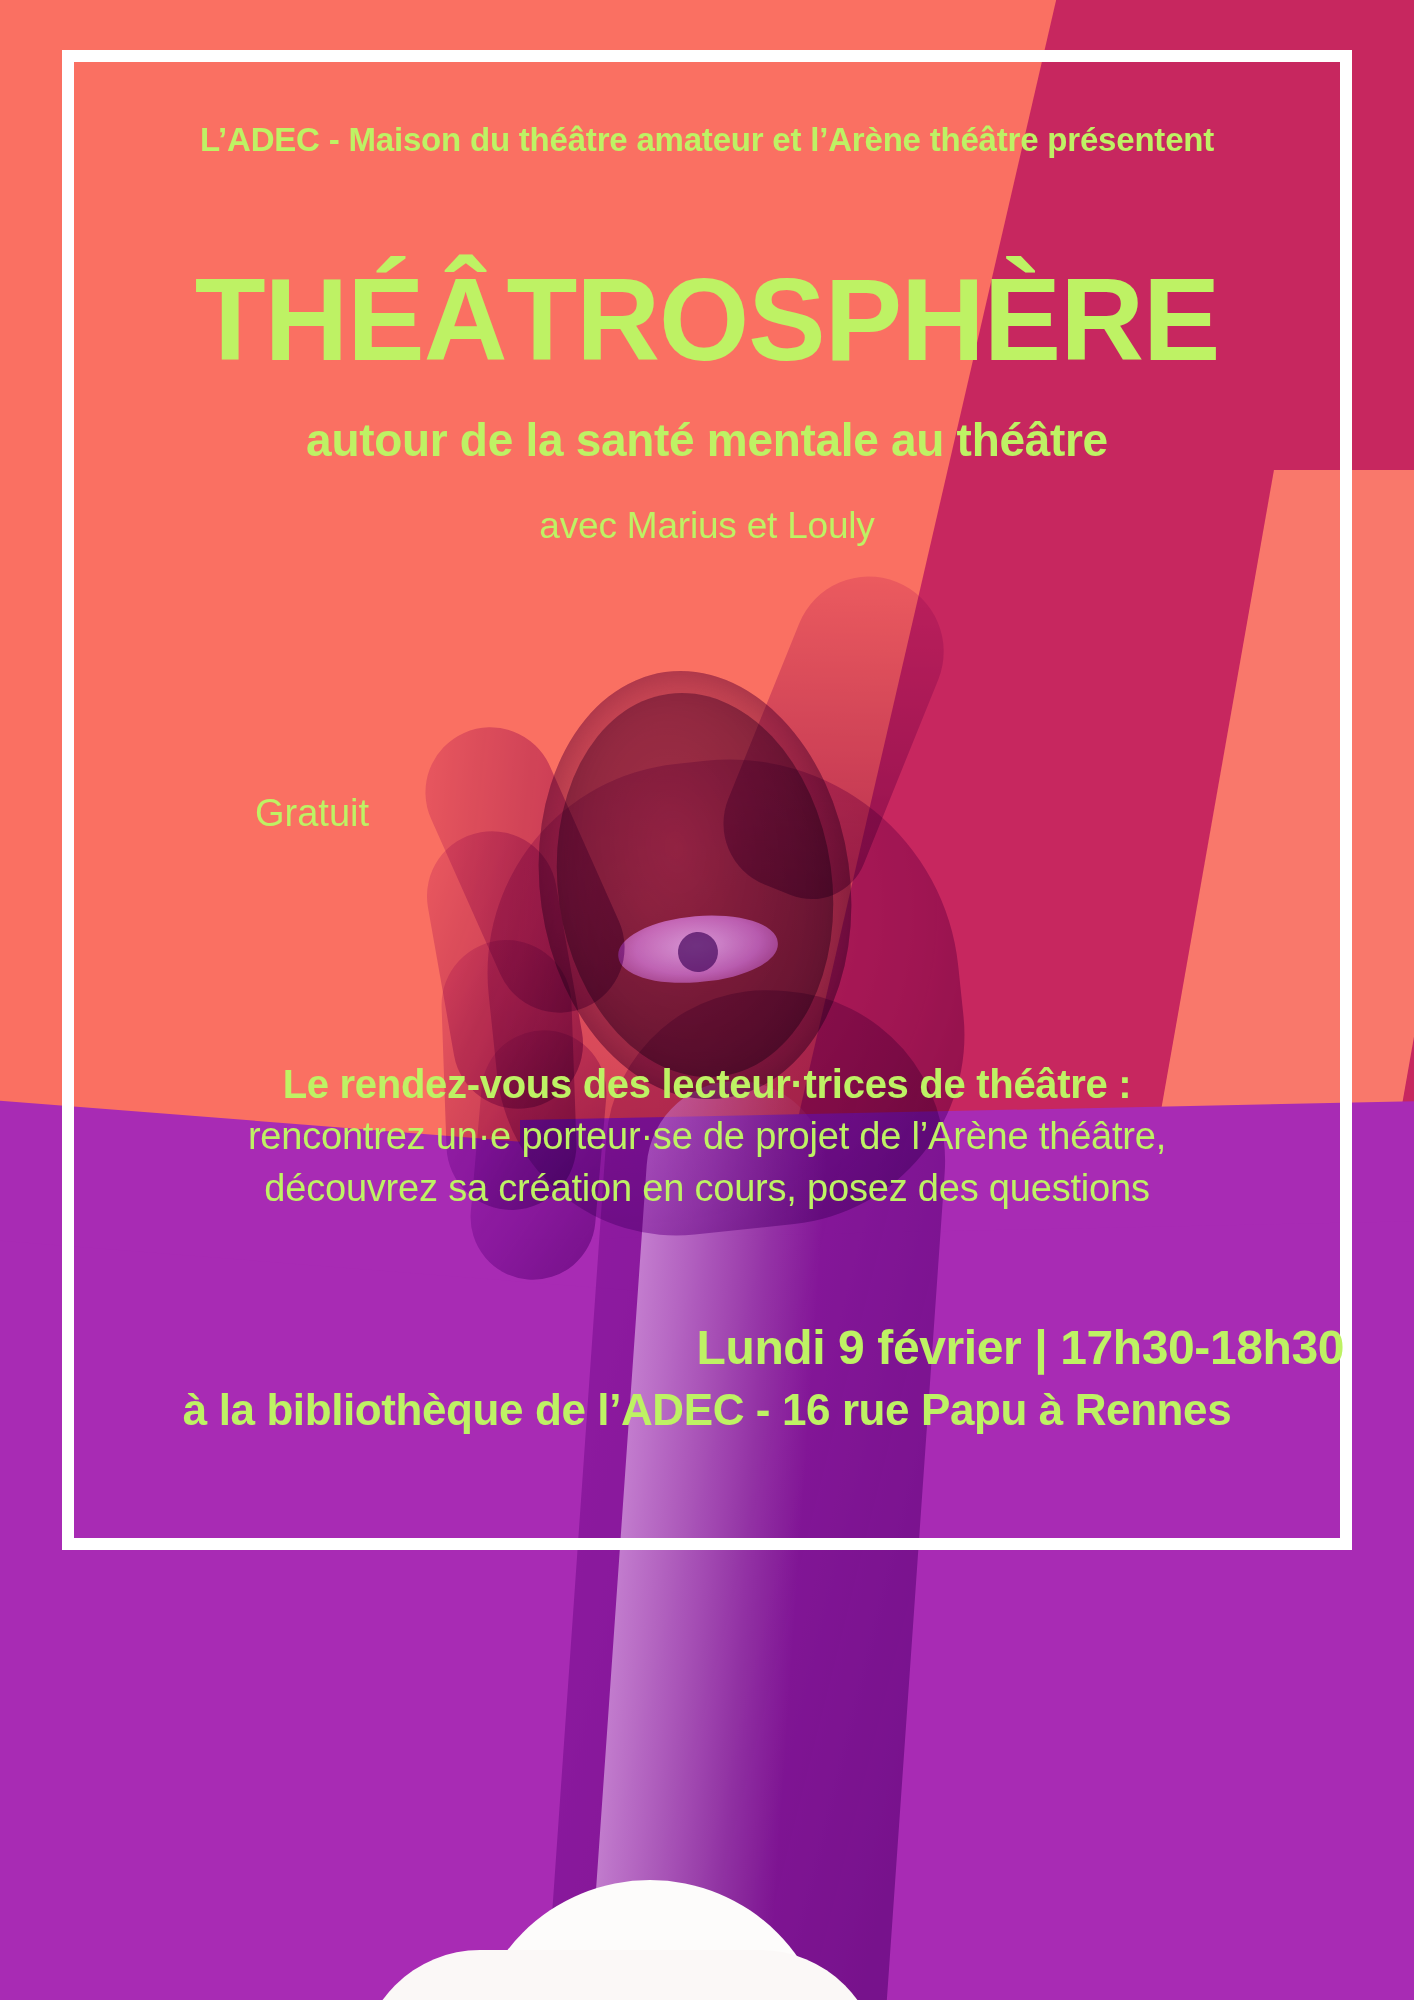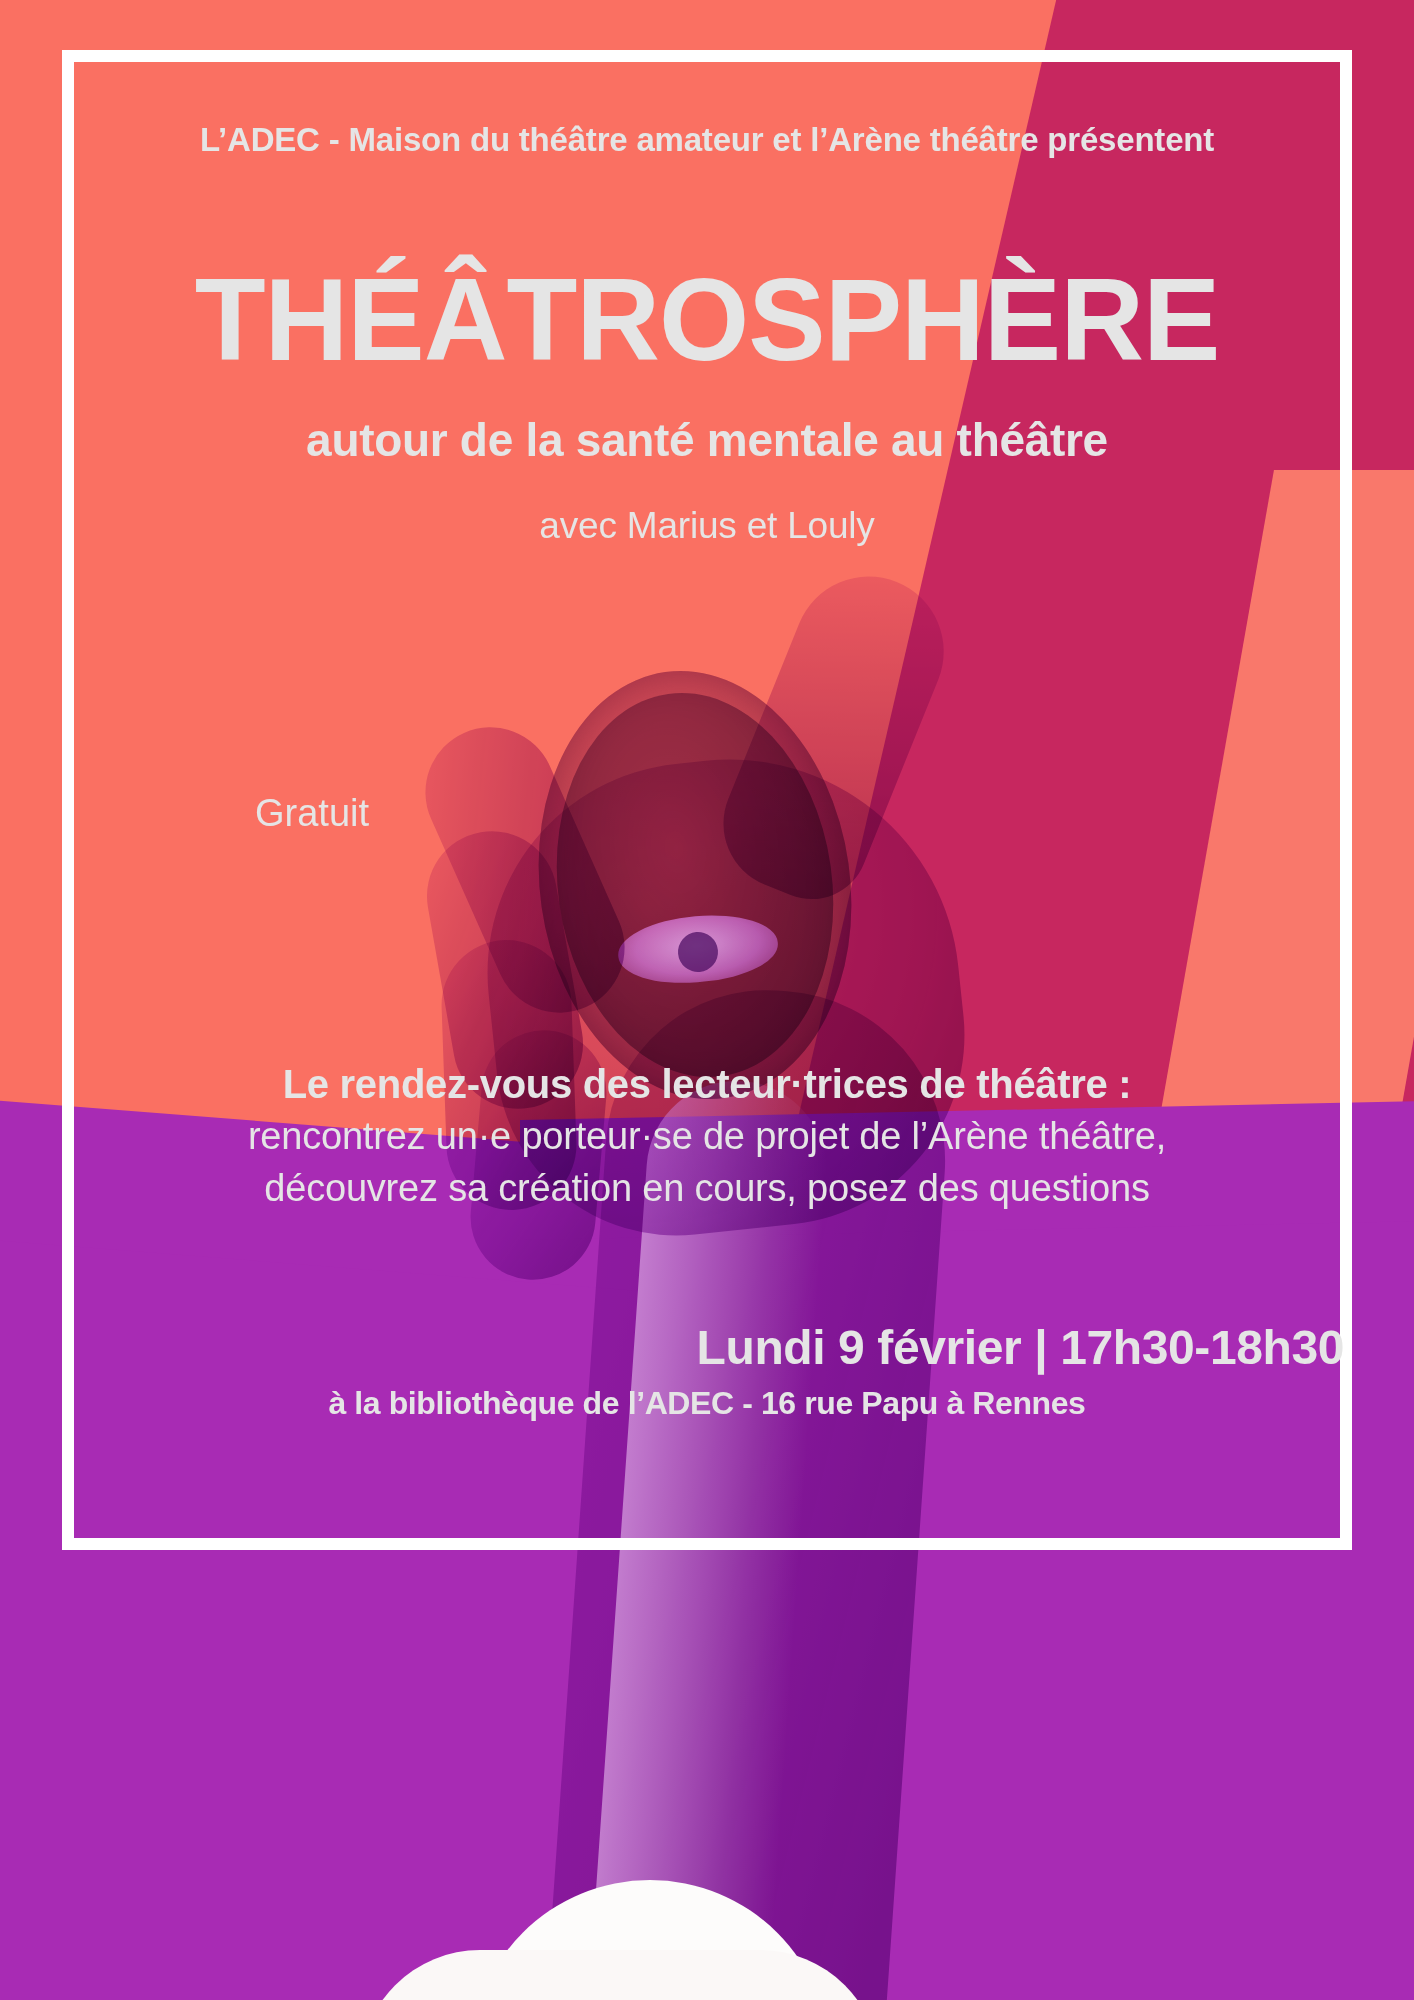--- a/index.html
+++ b/index.html
@@ -229,21 +229,21 @@
     width: 1290px;
     height: 1500px;
     border: 12px solid #ffffff;
     box-sizing: border-box;
   }
 
   
   .content {
     position: absolute;
     inset: 0;
-    color: #e5e5e5;
+    color: #bef264;
     text-align: center;
   }
 
   .presenter {
     position: absolute;
     left: 90px;
     top: 118px;
     width: 1234px;
     font-size: 33px;
     font-weight: bold;
@@ -321,21 +321,21 @@
     font-size: 48px;
     font-weight: bold;
     letter-spacing: -0.4px;
     text-align: right;
   }
   .where {
     position: absolute;
     left: 70px;
     top: 1385px;
     width: 1274px;
-    font-size: 32px;
+    font-size: 44px;
     font-weight: bold;
     letter-spacing: -0.4px;
   }
 </style>
 </head>
 <body>
 
 <div class="poster">
 
   <div class="bg-layer">

